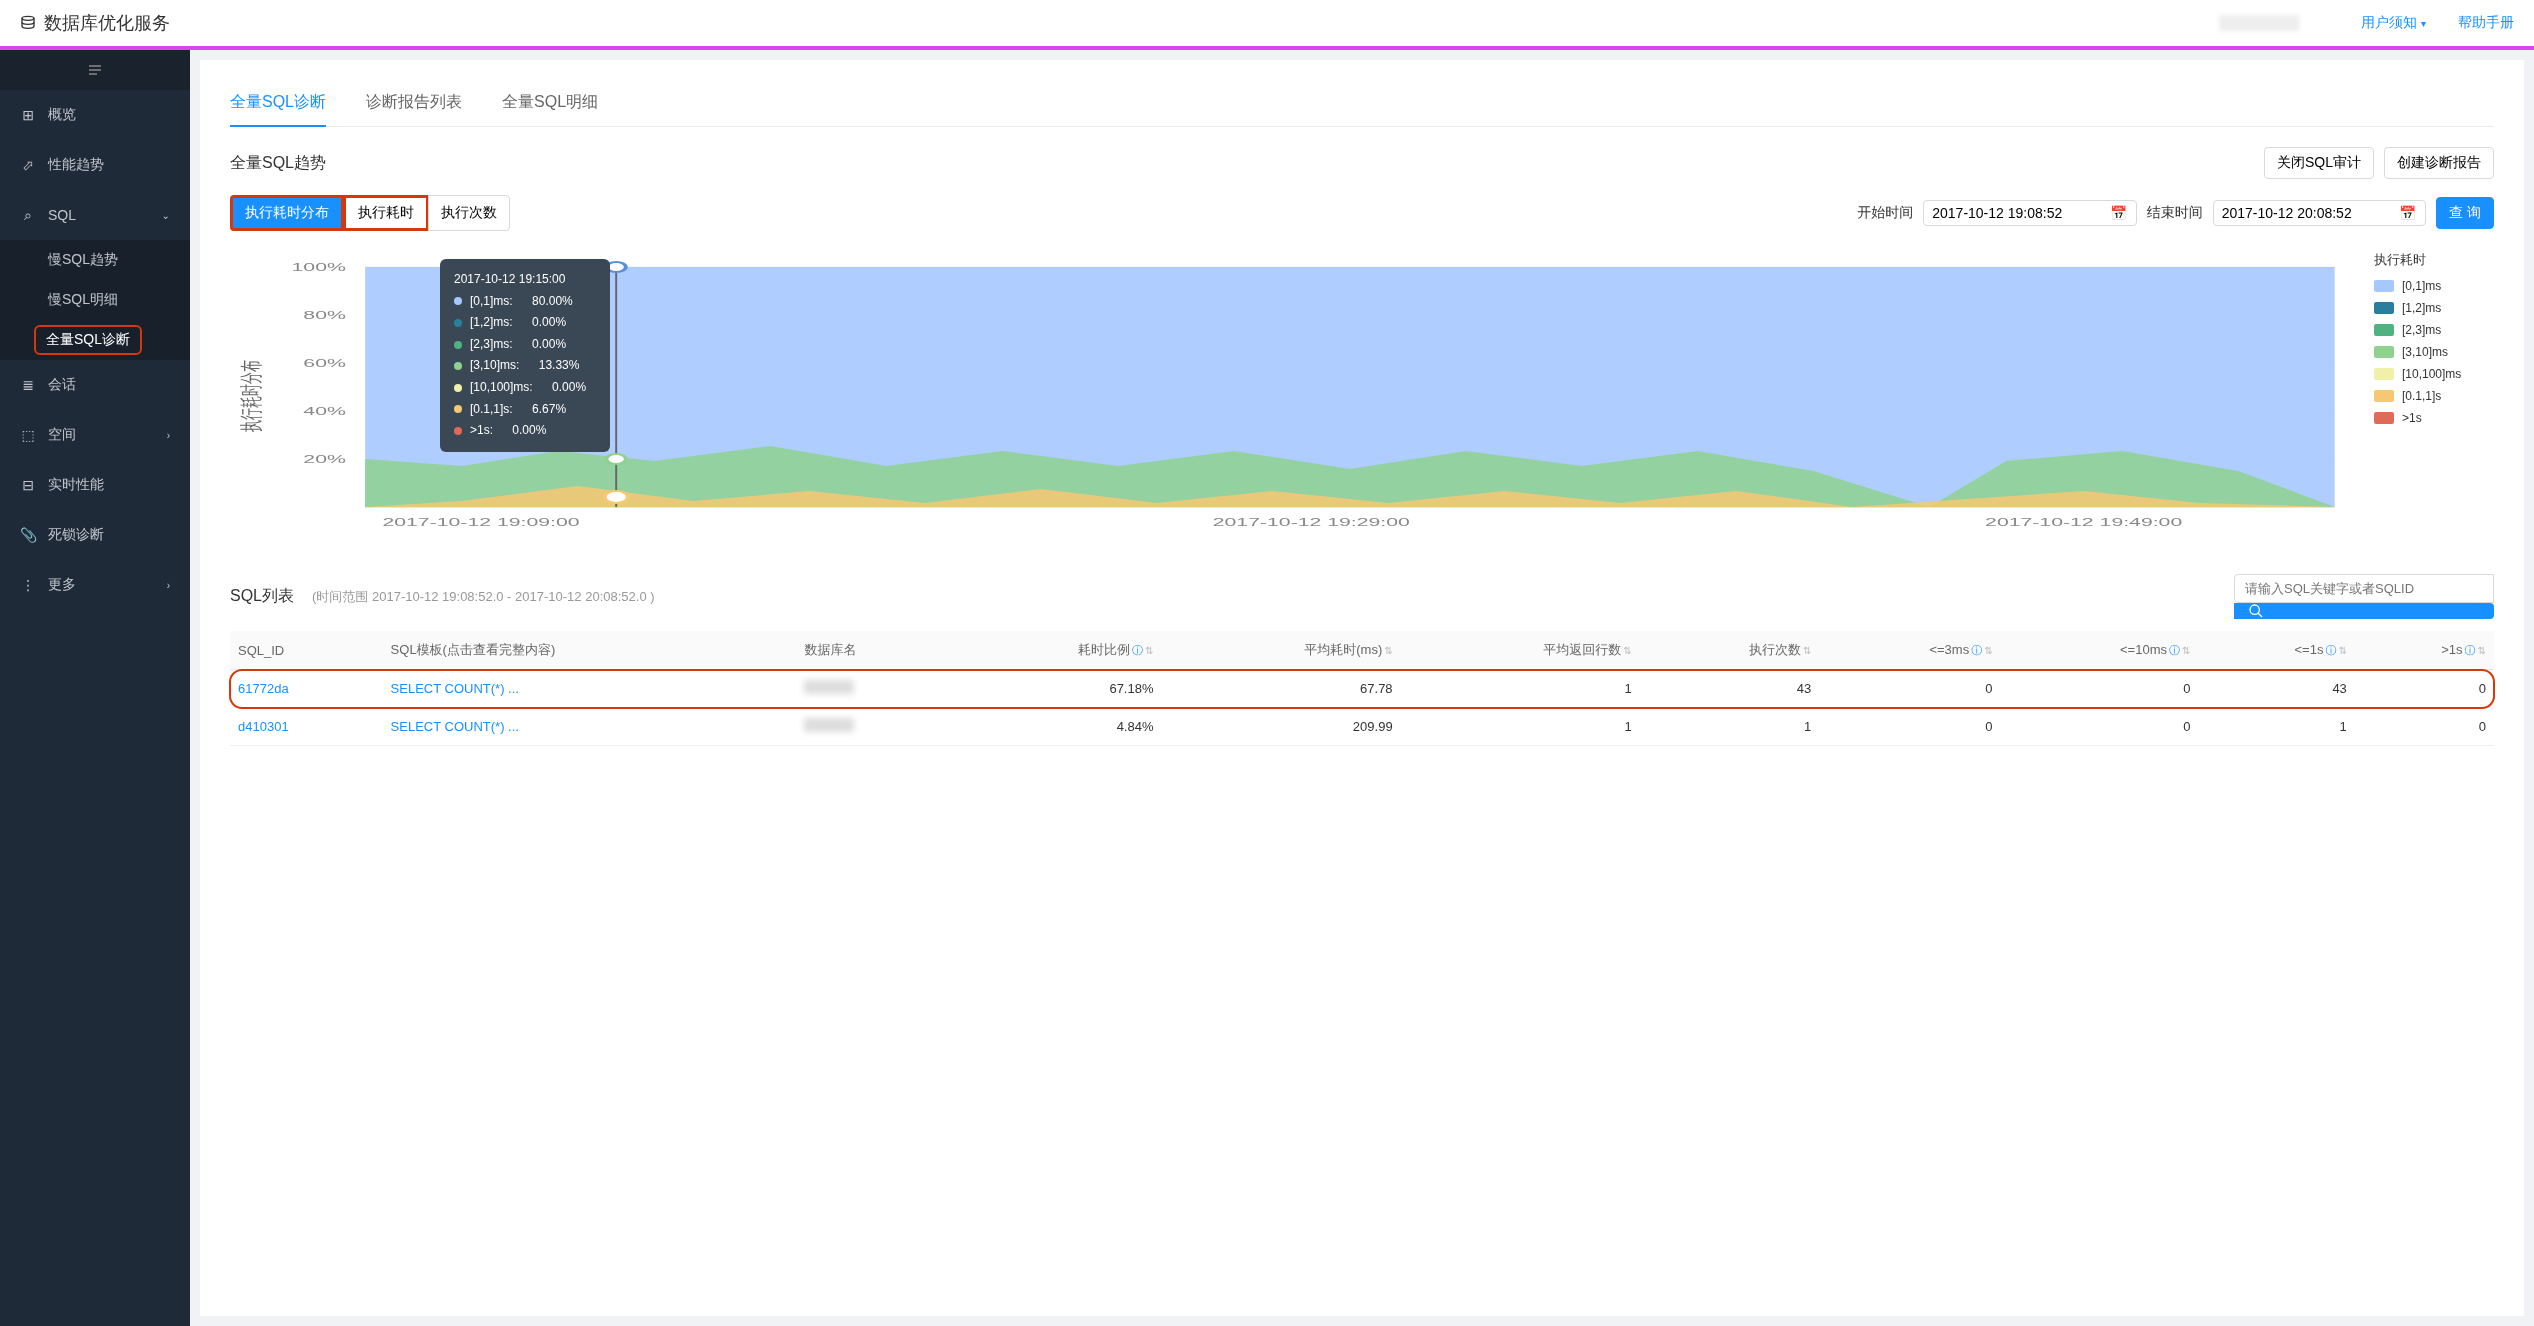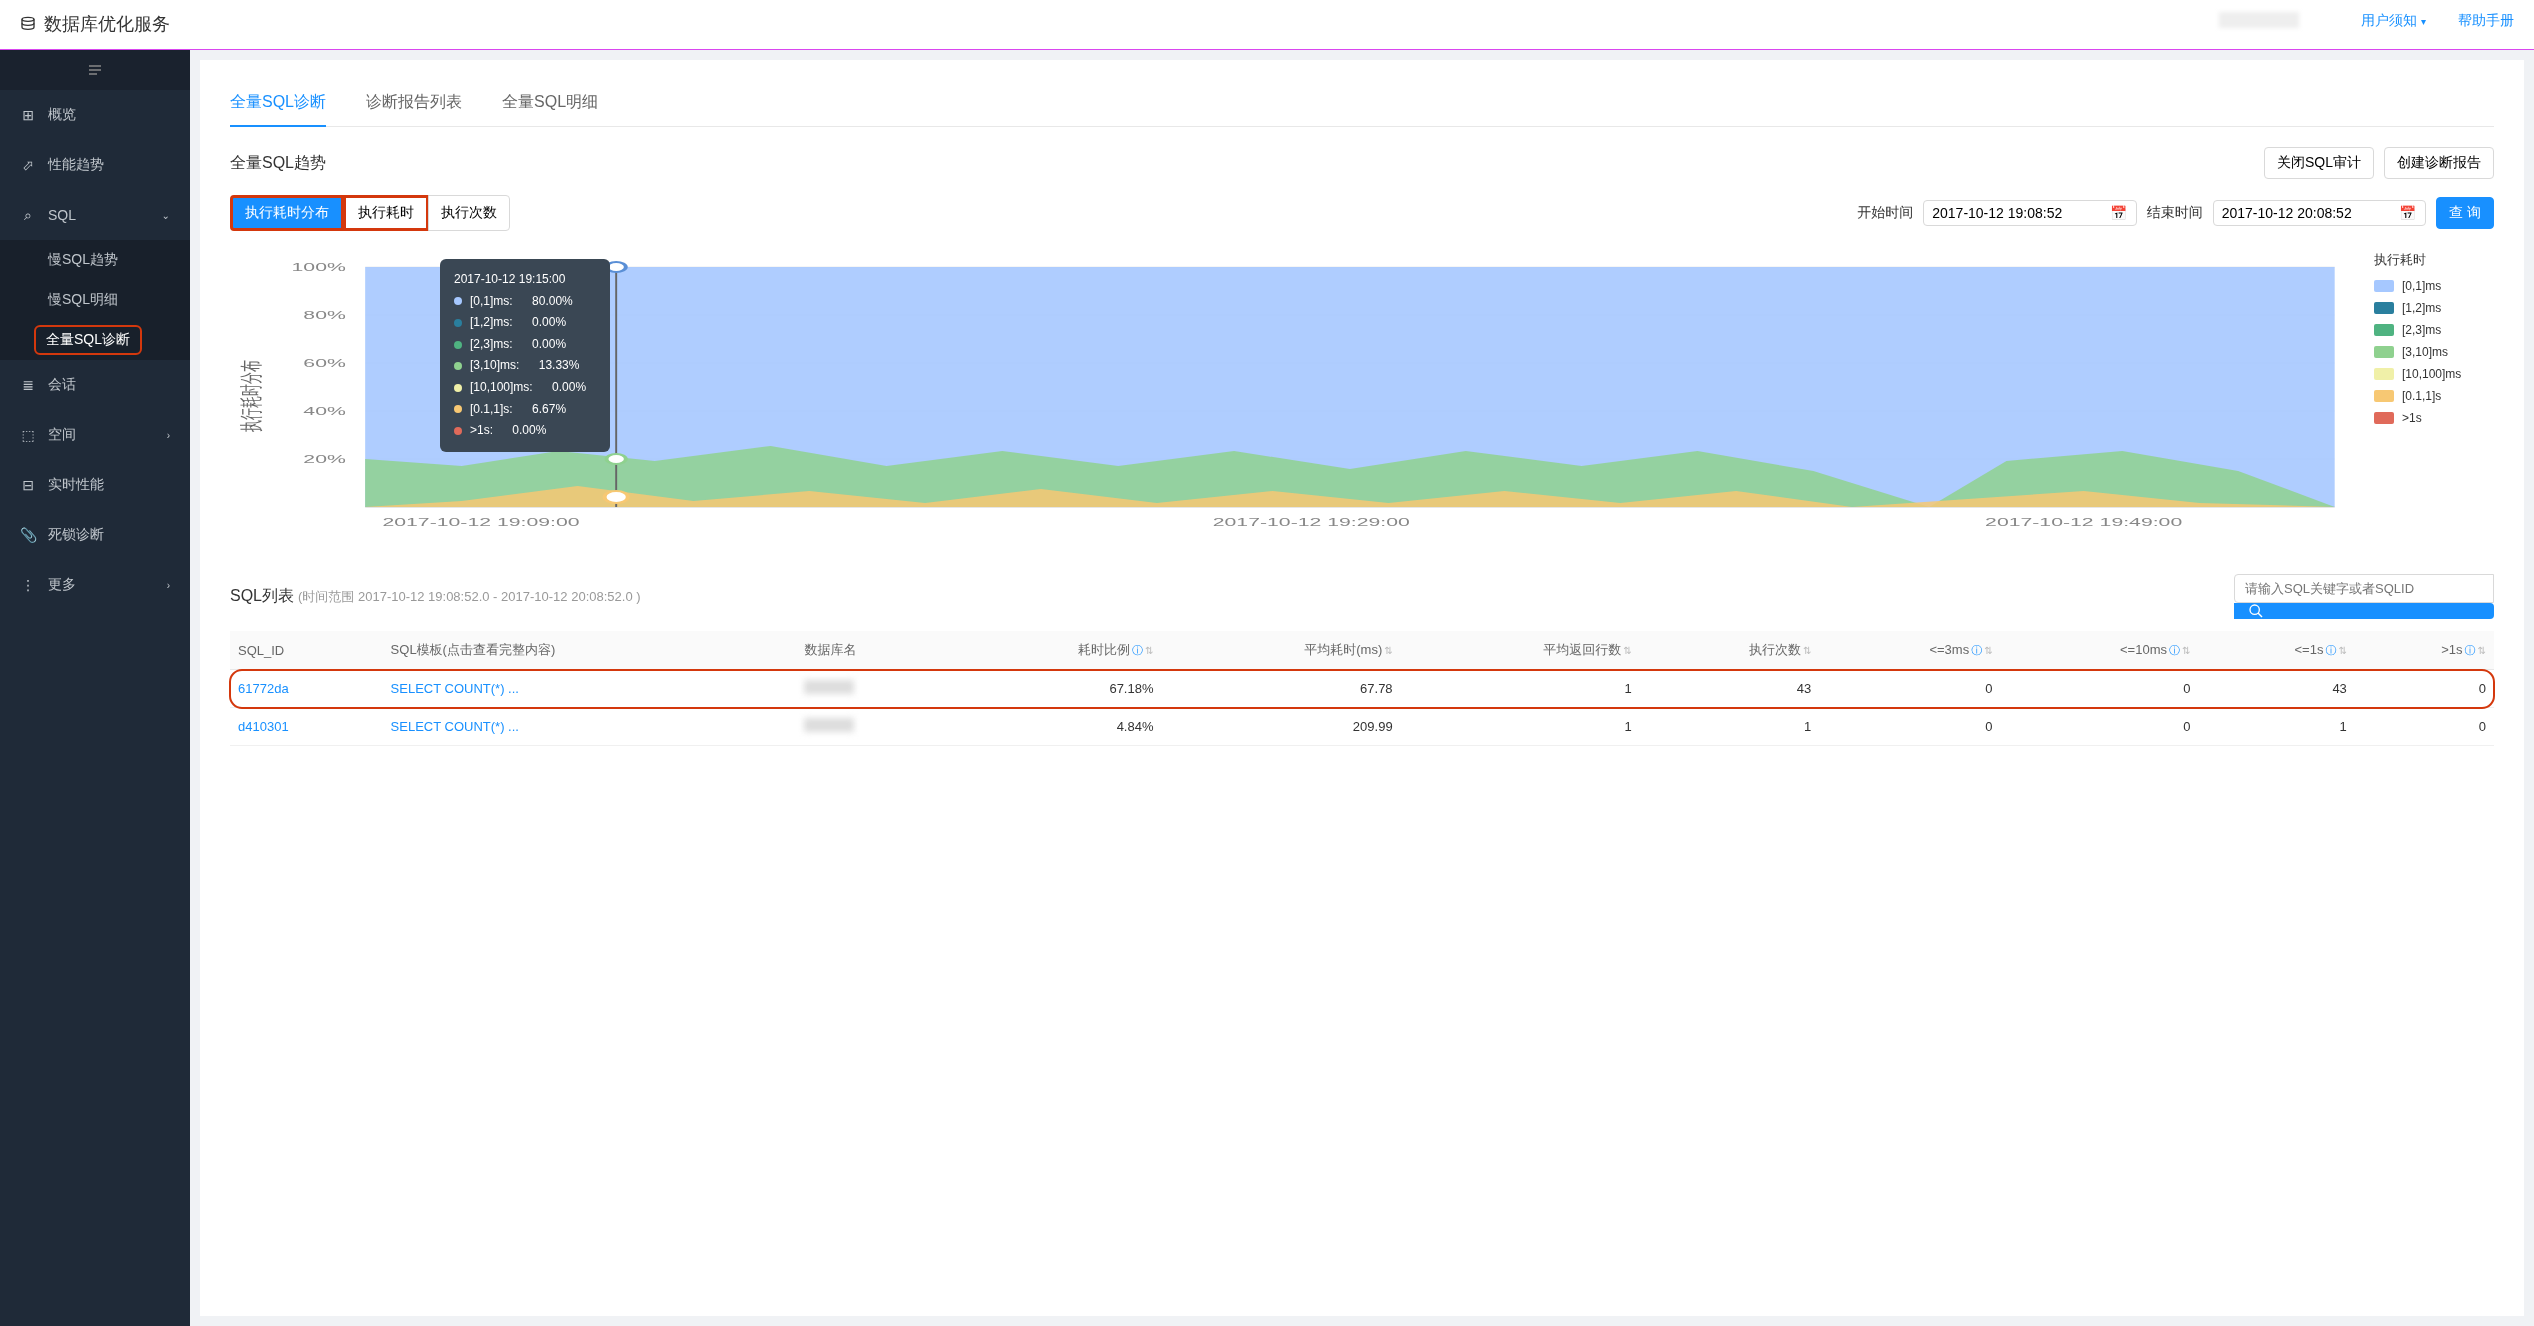--- a/index.html
+++ b/index.html
@@ -1,18 +1,18 @@
 <!DOCTYPE html>
 <html><head>
 <meta charset="utf-8">
 <style>
 * { margin: 0; padding: 0; box-sizing: border-box; font-family: -apple-system, "PingFang SC", "Microsoft YaHei", sans-serif; }
 body { background: #f0f2f5; color: #333; font-size: 14px; }
 
-.topbar { height: 50px; background: #fff; display: flex; align-items: flex-start; padding: 12px 20px; border-bottom: 1px solid #d946ef; }
+.topbar { height: 50px; background: #fff; display: flex; align-items: center; padding: 12px 20px; border-bottom: 4px solid #d946ef; }
 .topbar .logo { display: flex; align-items: center; gap: 8px; font-size: 18px; font-weight: 500; }
 .topbar .spacer { flex: 1; }
 .topbar .redacted { width: 80px; height: 16px; background: #eee; filter: blur(2px); margin-right: 30px; }
 .topbar .link { color: #1890ff; margin-left: 32px; cursor: pointer; display: flex; align-items: center; gap: 4px; }
 
 .layout { display: flex; height: calc(100vh - 50px); }
 
 .sidebar { width: 190px; background: #1f2a38; color: #c0c6cc; display: flex; flex-direction: column; }
 .sidebar .collapse { height: 40px; display: flex; align-items: center; justify-content: center; background: #1a222e; cursor: pointer; }
 .sidebar .item { height: 50px; padding: 0 20px; display: flex; align-items: center; gap: 12px; cursor: pointer; }
@@ -54,21 +54,21 @@
 .chart-legend .legend-title { margin-bottom: 10px; font-size: 13px; }
 .chart-legend .legend-item { display: flex; align-items: center; gap: 8px; margin-bottom: 8px; cursor: pointer; }
 .chart-legend .legend-item .swatch { width: 20px; height: 12px; border-radius: 2px; }
 
 .tooltip-box { position: absolute; left: 210px; top: 8px; background: #3a4754; color: #fff; border-radius: 6px; padding: 10px 14px; font-size: 12px; line-height: 1.8; z-index: 5; min-width: 170px; }
 .tooltip-box .tt-row { display: flex; align-items: center; gap: 8px; }
 .tooltip-box .dot { width: 8px; height: 8px; border-radius: 50%; }
 
 .sql-list-header { display: flex; align-items: center; margin-bottom: 12px; }
 .sql-list-header .title { font-size: 16px; }
-.sql-list-header .sub { font-size: 13px; color: #999; margin-left: 4px; }
+.sql-list-header .sub { font-size: 13px; color: #999; margin-left: 18px; }
 .search-wrap { margin-left: auto; display: flex; flex-direction: column; }
 .search-wrap input { border: 1px solid #d9d9d9; border-radius: 4px 0 0 4px; padding: 6px 10px; width: 260px; font-size: 13px; outline: none; }
 .search-wrap .search-btn { background: #1890ff; color: #fff; border: none; border-radius: 0 4px 4px 0; padding: 0 14px; cursor: pointer; display: flex; align-items: center; }
 
 table { width: 100%; border-collapse: collapse; font-size: 13px; }
 th { text-align: left; padding: 10px 8px; border-bottom: 1px solid #e8e8e8; color: #666; font-weight: normal; background: #fafafa; }
 th.right, td.right { text-align: right; }
 td { padding: 10px 8px; border-bottom: 1px solid #f0f0f0; }
 td .link-text { color: #1890ff; cursor: pointer; }
 td .blur { display: inline-block; width: 50px; height: 14px; background: #ddd; filter: blur(3px); }

